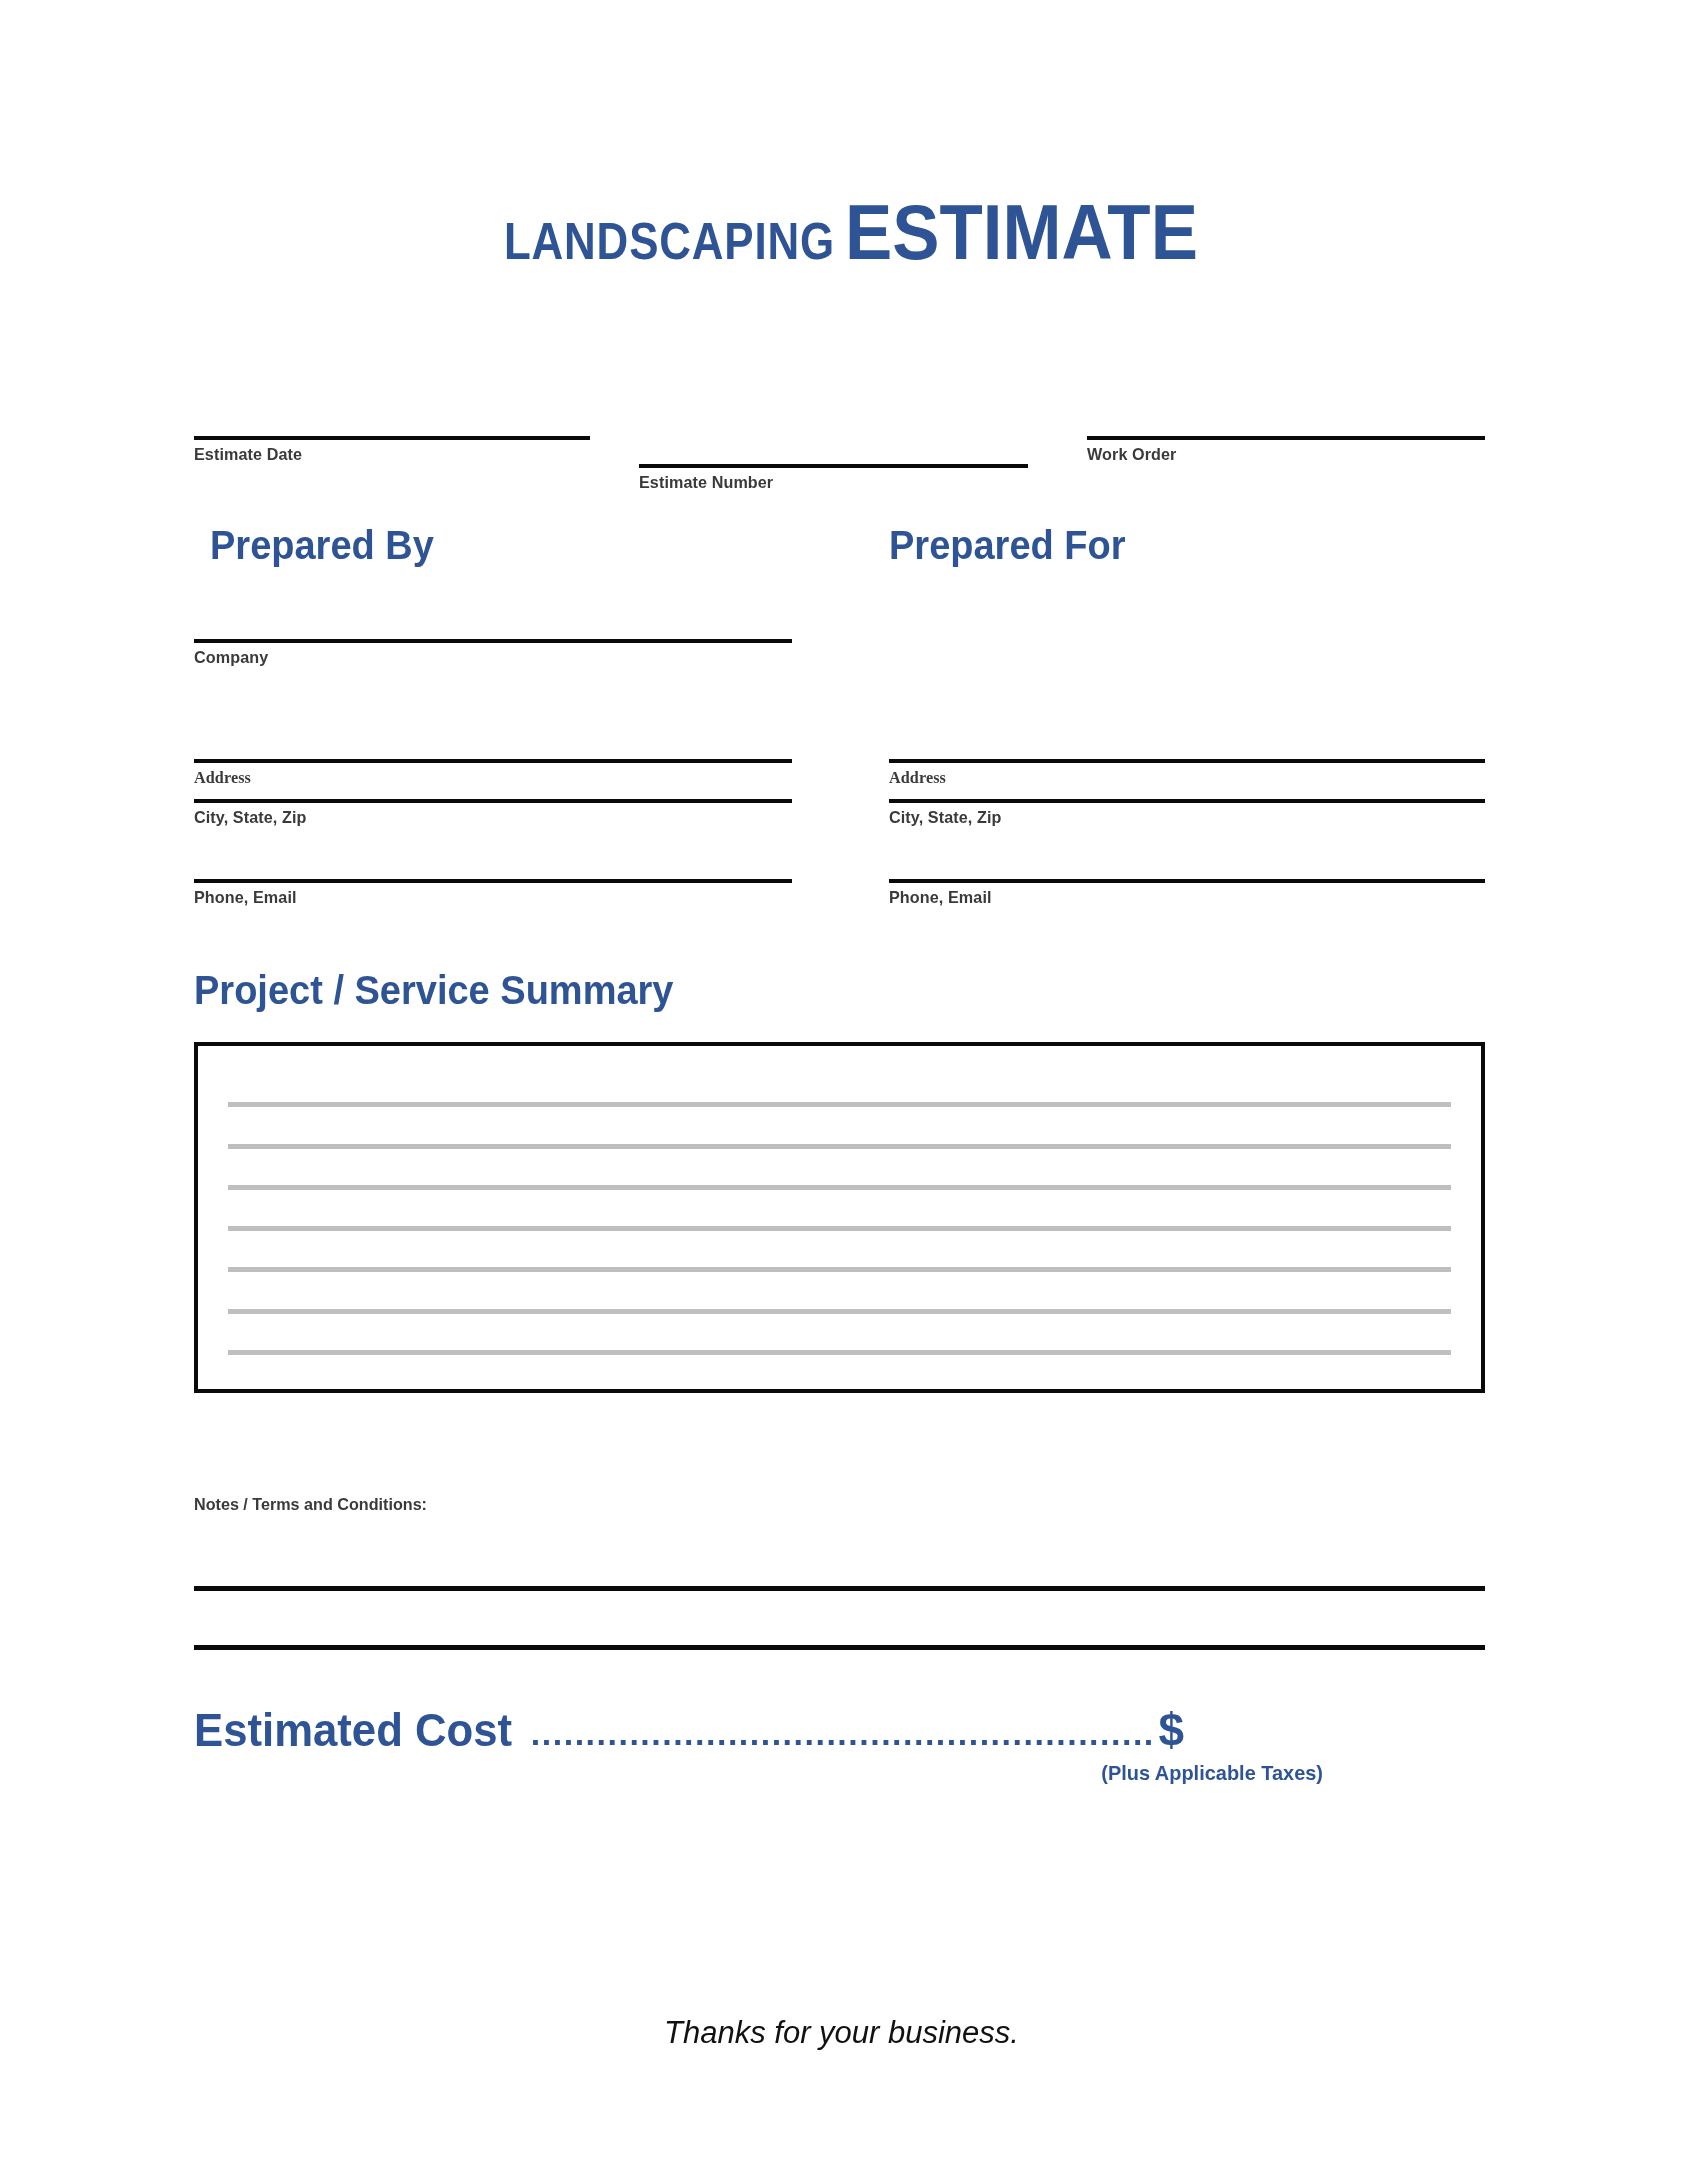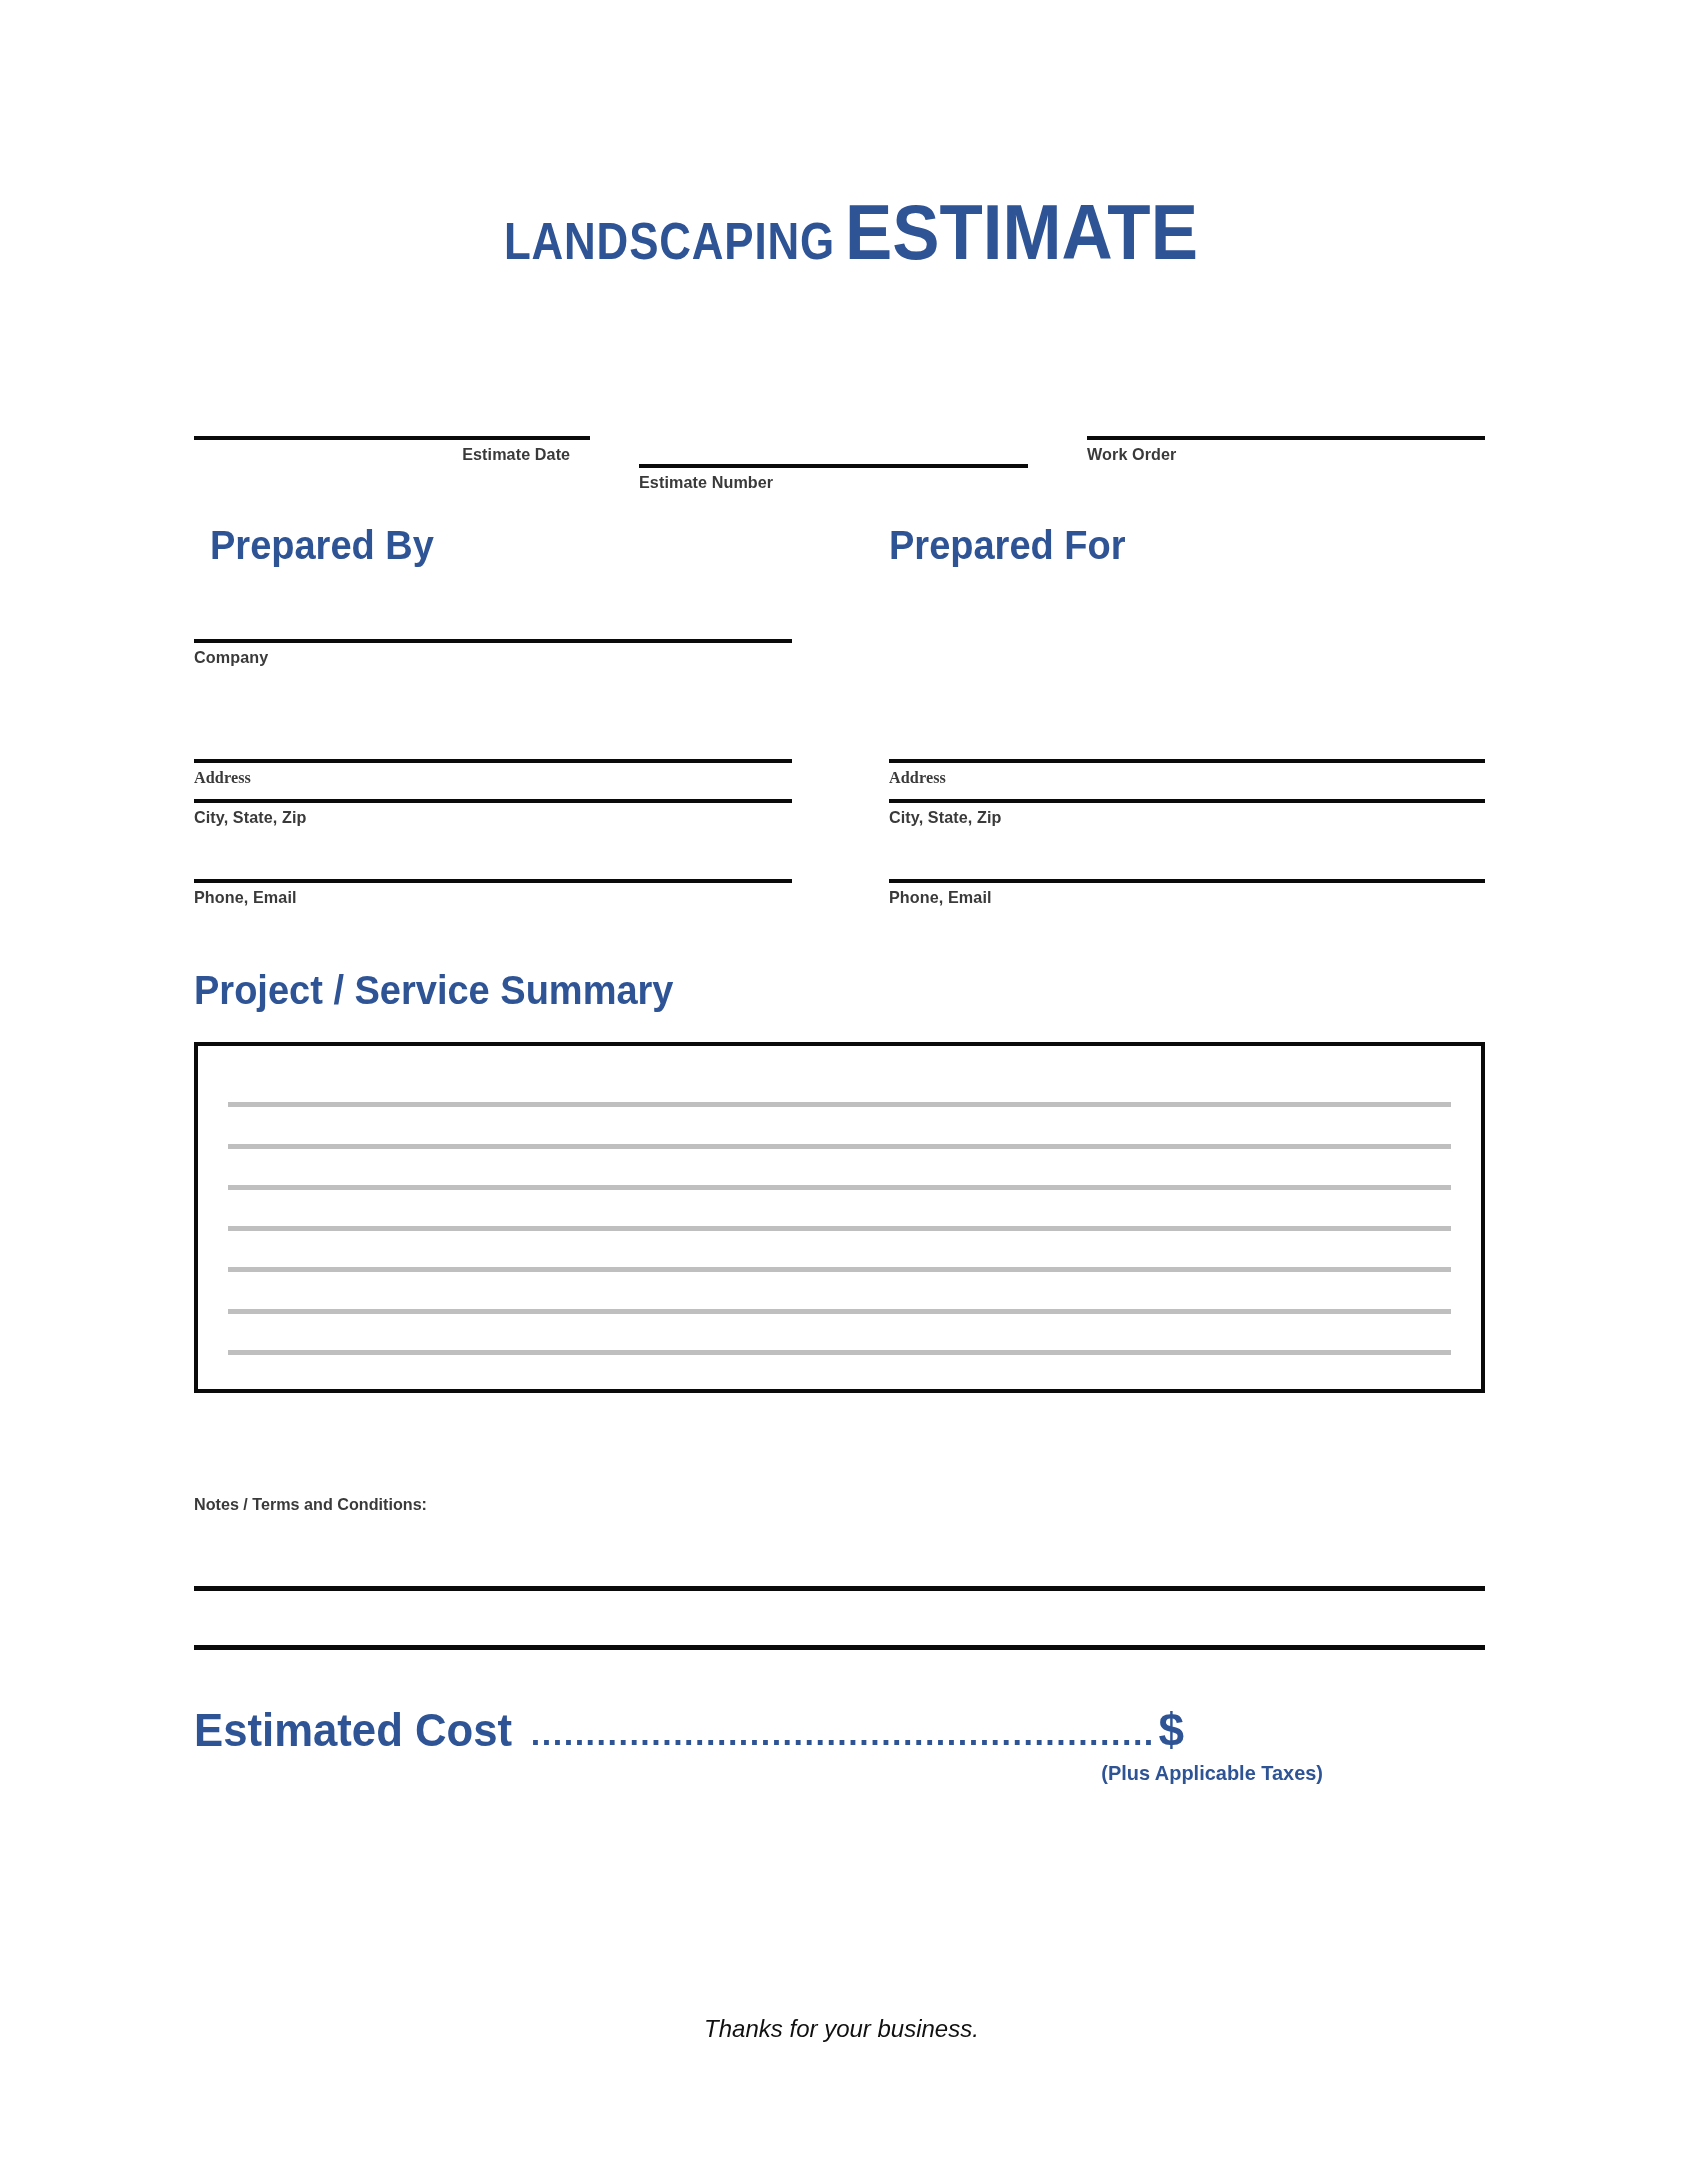--- a/index.html
+++ b/index.html
@@ -67,21 +67,21 @@
     font-weight: bold;
     color: #3a3a3a;
     letter-spacing: 0.1px;
     margin-top: 5px;
     transform: scaleX(0.95);
     transform-origin: left top;
     white-space: nowrap;
   }
 
   
-  #f-estimate-date { left: 194px;  top: 436px; width: 396px; text-align: right; }
+  #f-estimate-date { left: 194px;  top: 436px; width: 396px; }
   #f-estimate-num  { left: 639px;  top: 436px; width: 389px; margin-top: 28px; }
   #f-work-order    { left: 1087px; top: 436px; width: 398px; }
 
   
   .section-heading {
     position: absolute;
     font-size: 40px;
     font-weight: bold;
     color: #2F5496;
     letter-spacing: 0px;
@@ -199,21 +199,21 @@
     white-space: nowrap;
   }
 
   
   #footer {
     position: absolute;
     left: 0;
     top: 2015px;
     width: 1683px;
     text-align: center;
-    font-size: 24px;
+    font-size: 31px;
     font-style: italic;
     color: #111111;
   }
 </style>
 </head>
 <body>
 
 <div class="page">
 
   <div class="title-block">

